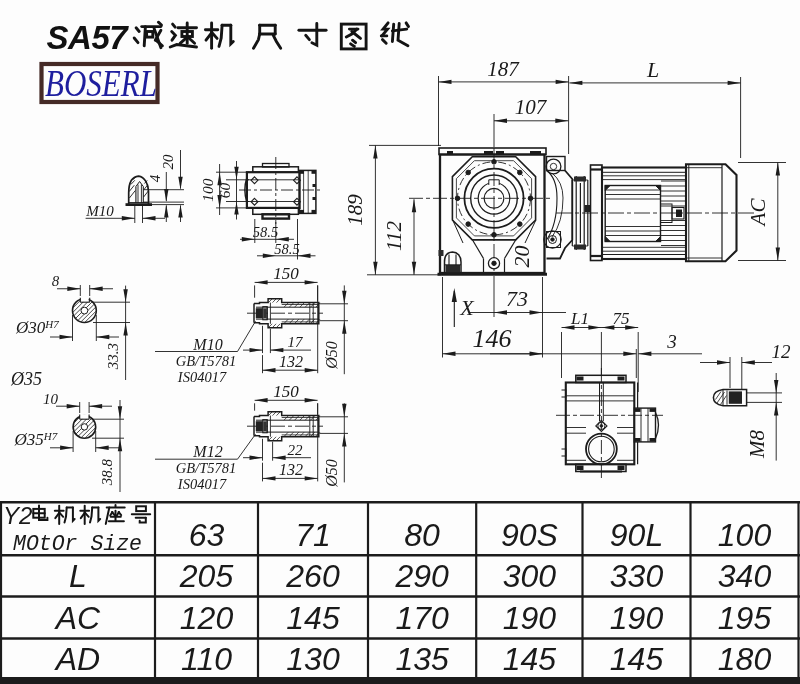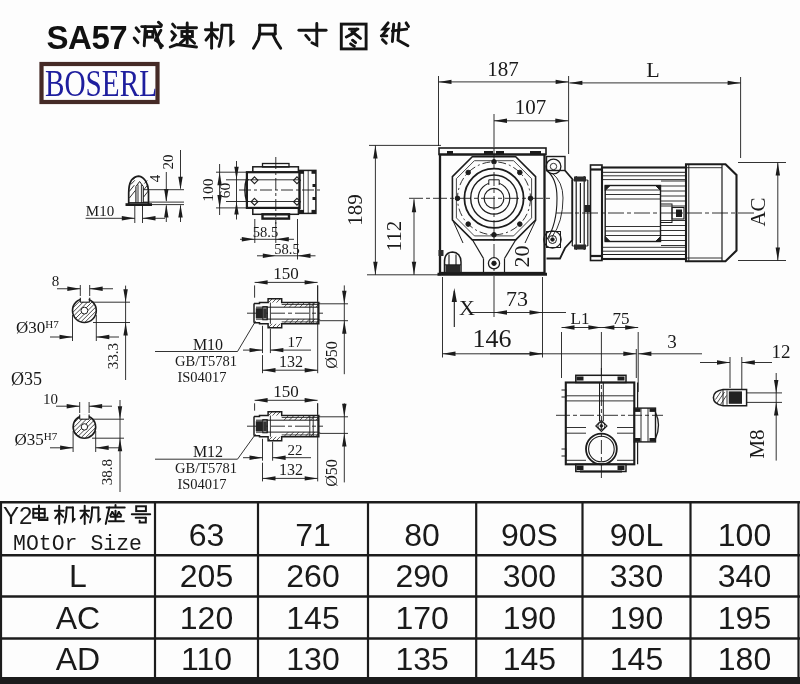--- a/index.html
+++ b/index.html
@@ -1,14 +1,14 @@
 <!DOCTYPE html>
 <html><head><meta charset="utf-8"><style>
 html,body{margin:0;padding:0;background:#fdfdfd;}
-#page{position:relative;width:800px;height:684px;background:#fdfdfd;overflow:hidden;font-family:"Liberation Sans", sans-serif;}
+#page{position:relative;width:800px;height:684px;background:#fdfdfd;overflow:hidden;font-family:"Liberation Sans", sans-serif;font-style:italic;}
 </style></head><body>
 <div id="page">
 <svg width="800" height="684" viewBox="0 0 800 684">
 <text x="46.6" y="49" font-family="Liberation Sans, sans-serif" font-size="33" text-anchor="start" font-weight="bold" fill="#111" letter-spacing="-0.5">SA57</text>
       <g stroke="#141414" stroke-width="2.9" fill="none" stroke-linecap="round">
         <line x1="136.1" y1="27.8" x2="139.2" y2="31.5"></line>
         <line x1="134.2" y1="38.0" x2="138.0" y2="42.7"></line>
         <line x1="141.7" y1="26.6" x2="160.9" y2="26.6"></line>
         <line x1="145.4" y1="26.6" x2="144.2" y2="45.8"></line>
         <rect x="146.6" y="31.5" width="6.2" height="5.6"></rect>

